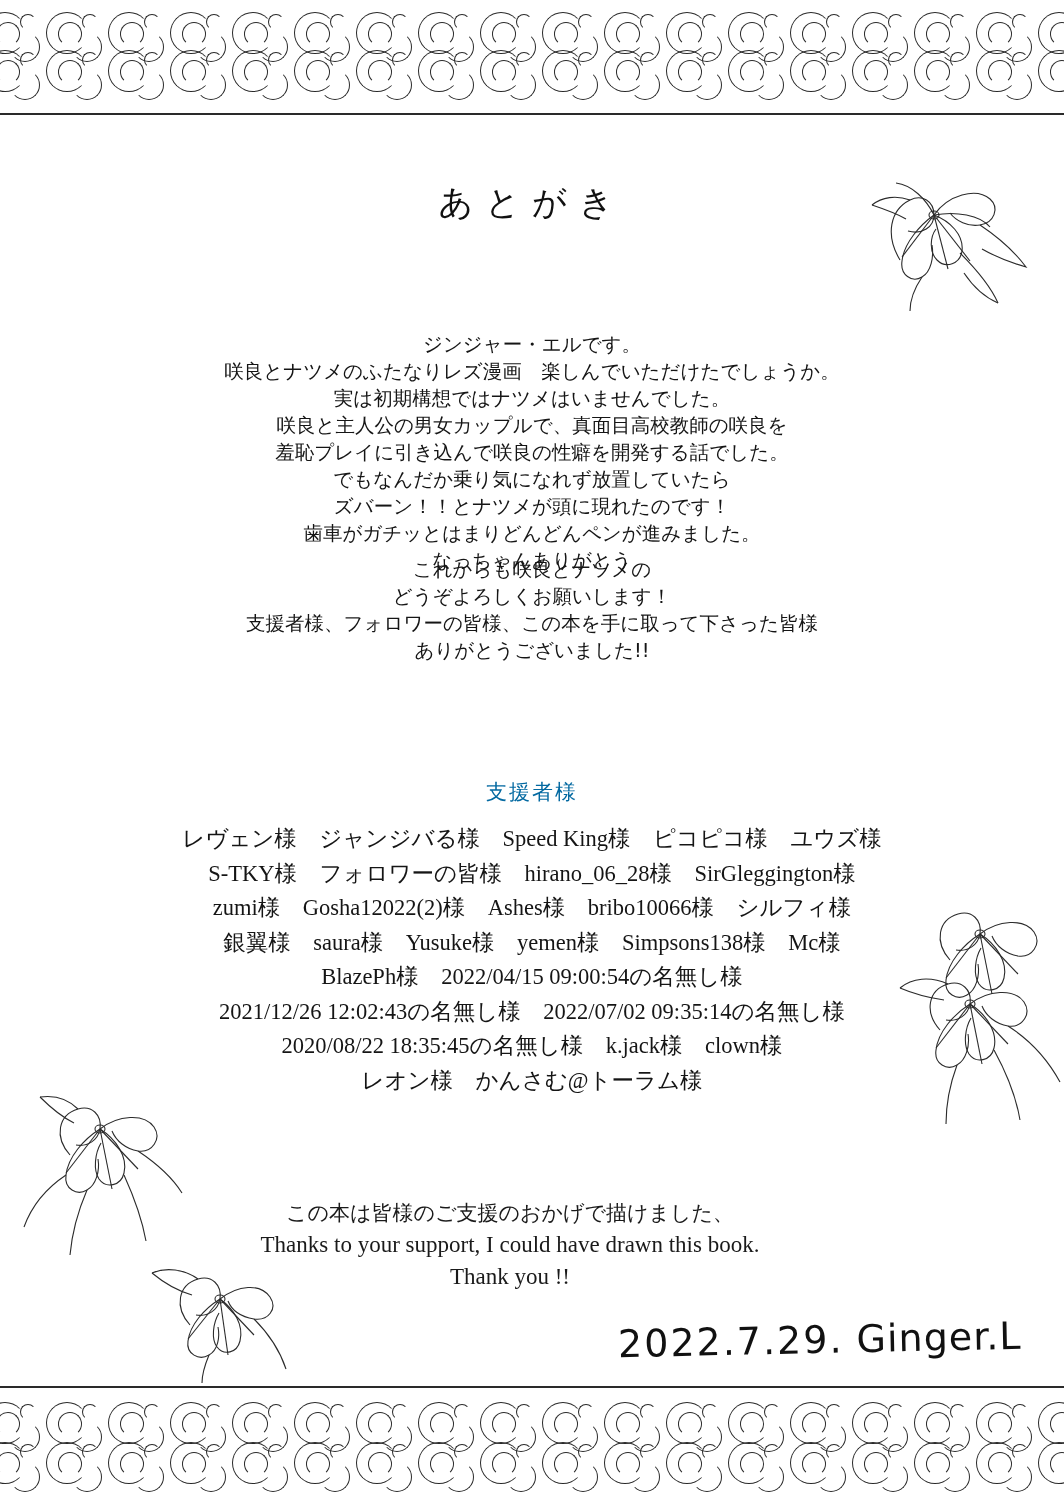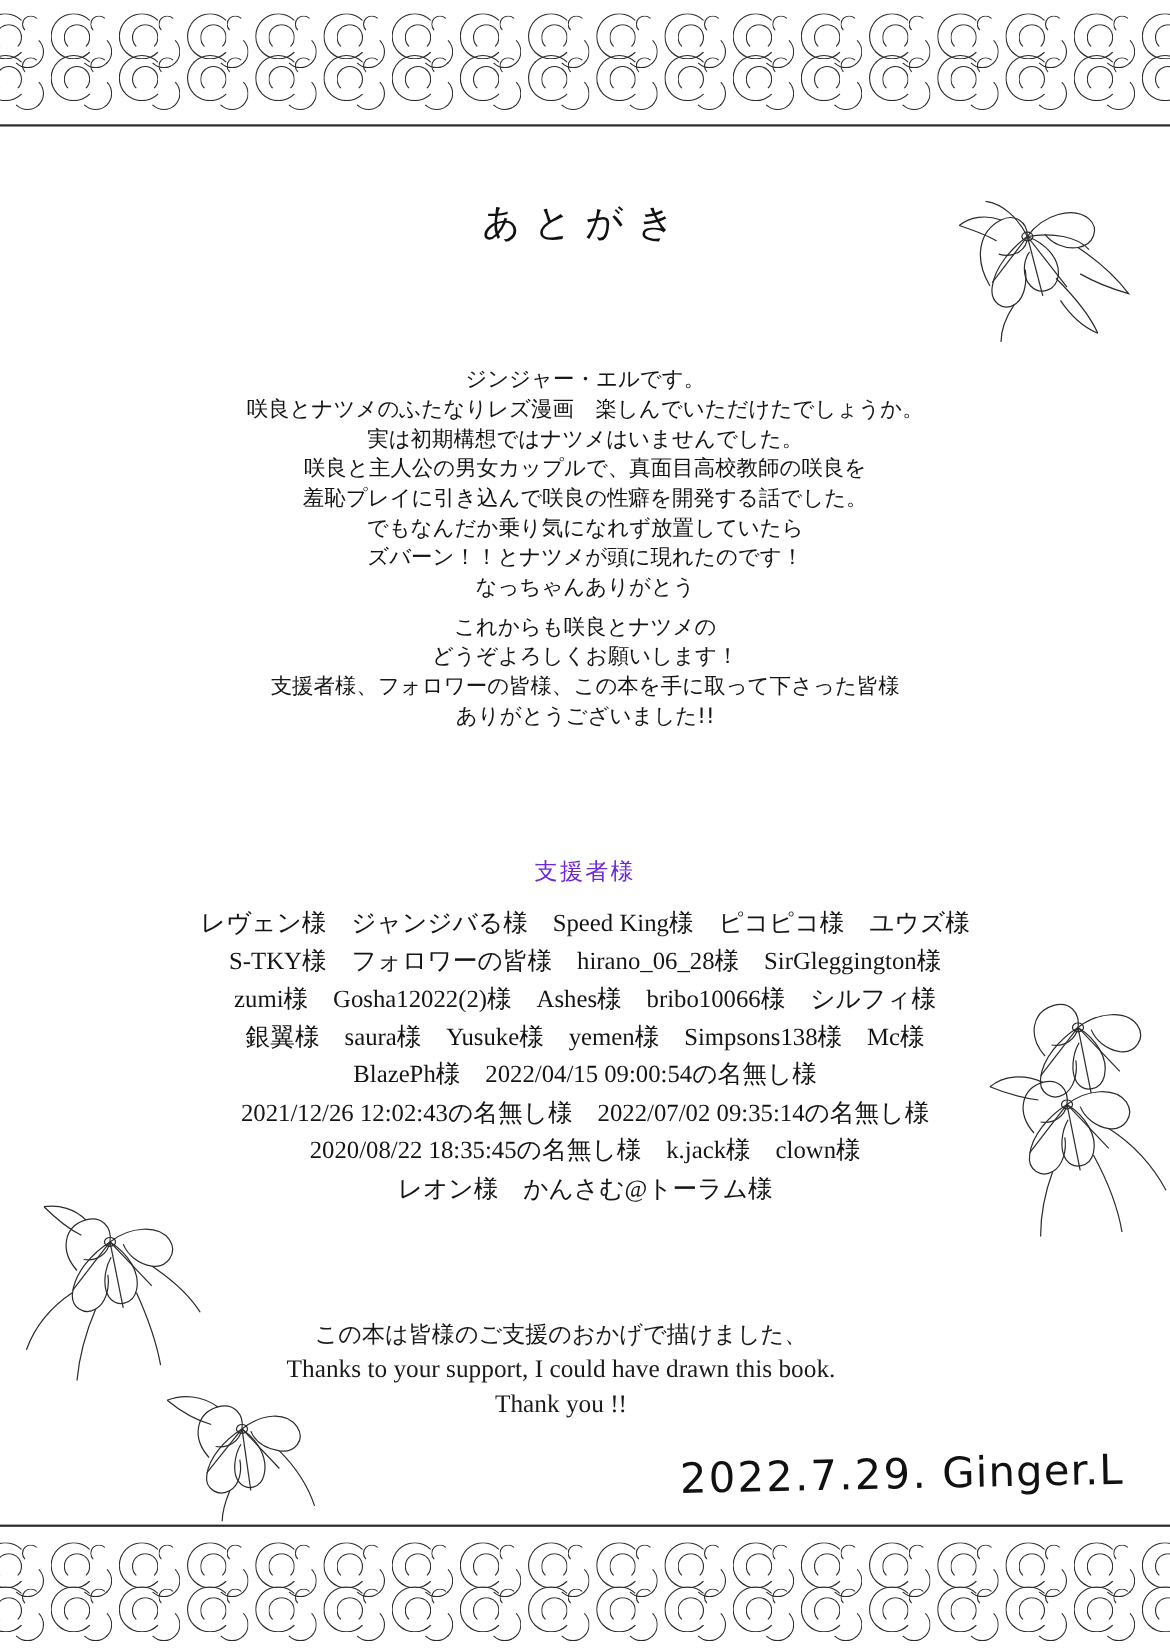--- a/index.html
+++ b/index.html
@@ -119,21 +119,21 @@
   #afterword-1 { top: 310px; }
   #afterword-2 { top: 535px; }
 
   .section-heading {
     position: absolute;
     left: 0; width: 1064px;
     text-align: center;
     font-size: 21px;
     letter-spacing: 2px;
     font-family: Liberation Sans, sans-serif;
-    color: #6d28d9;
+    color: #0369a1;
   }
   #supporters-heading { top: 778px; }
 
   #supporters-list {
     position: absolute;
     top: 822px;
     left: 0;
     width: 1064px;
     text-align: center;
   }
@@ -558,20 +558,21 @@
 <div class="page-title">あとがき</div>
 
 <div class="block" id="afterword-1">
   <div class="line">ジンジャー・エルです。</div>
   <div class="line">咲良とナツメのふたなりレズ漫画　楽しんでいただけたでしょうか。</div>
   <div class="line">実は初期構想ではナツメはいませんでした。</div>
   <div class="line">咲良と主人公の男女カップルで、真面目高校教師の咲良を</div>
   <div class="line">羞恥プレイに引き込んで咲良の性癖を開発する話でした。</div>
   <div class="line">でもなんだか乗り気になれず放置していたら</div>
   <div class="line">ズバーン！！とナツメが頭に現れたのです！</div>
+  <div class="line">歯車がガチッとはまりどんどんペンが進みました。</div>
   <div class="line">なっちゃんありがとう</div>
 </div>
 
 <div class="block" id="afterword-2">
   <div class="line">これからも咲良とナツメの</div>
   <div class="line">どうぞよろしくお願いします！</div>
   <div class="line">支援者様、フォロワーの皆様、この本を手に取って下さった皆様</div>
   <div class="line">ありがとうございました!!</div>
 </div>
 

